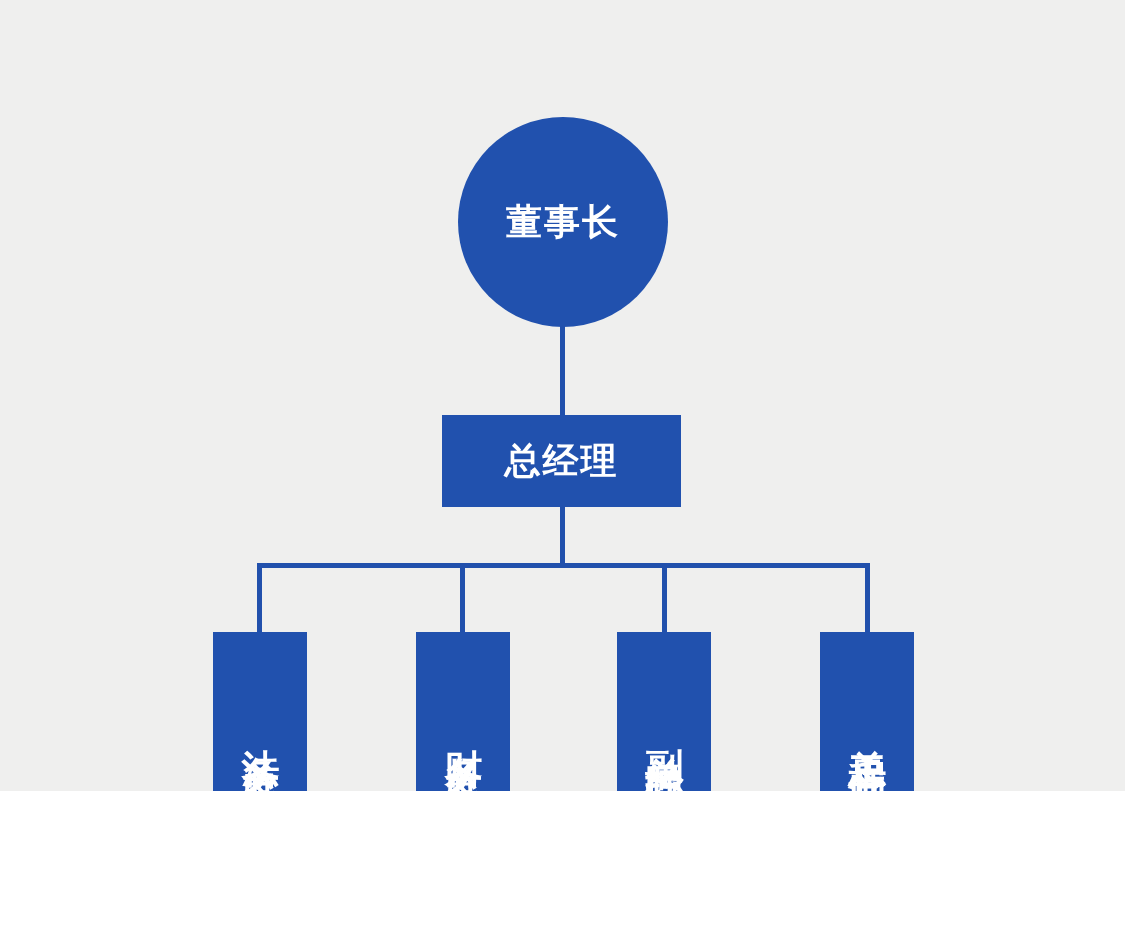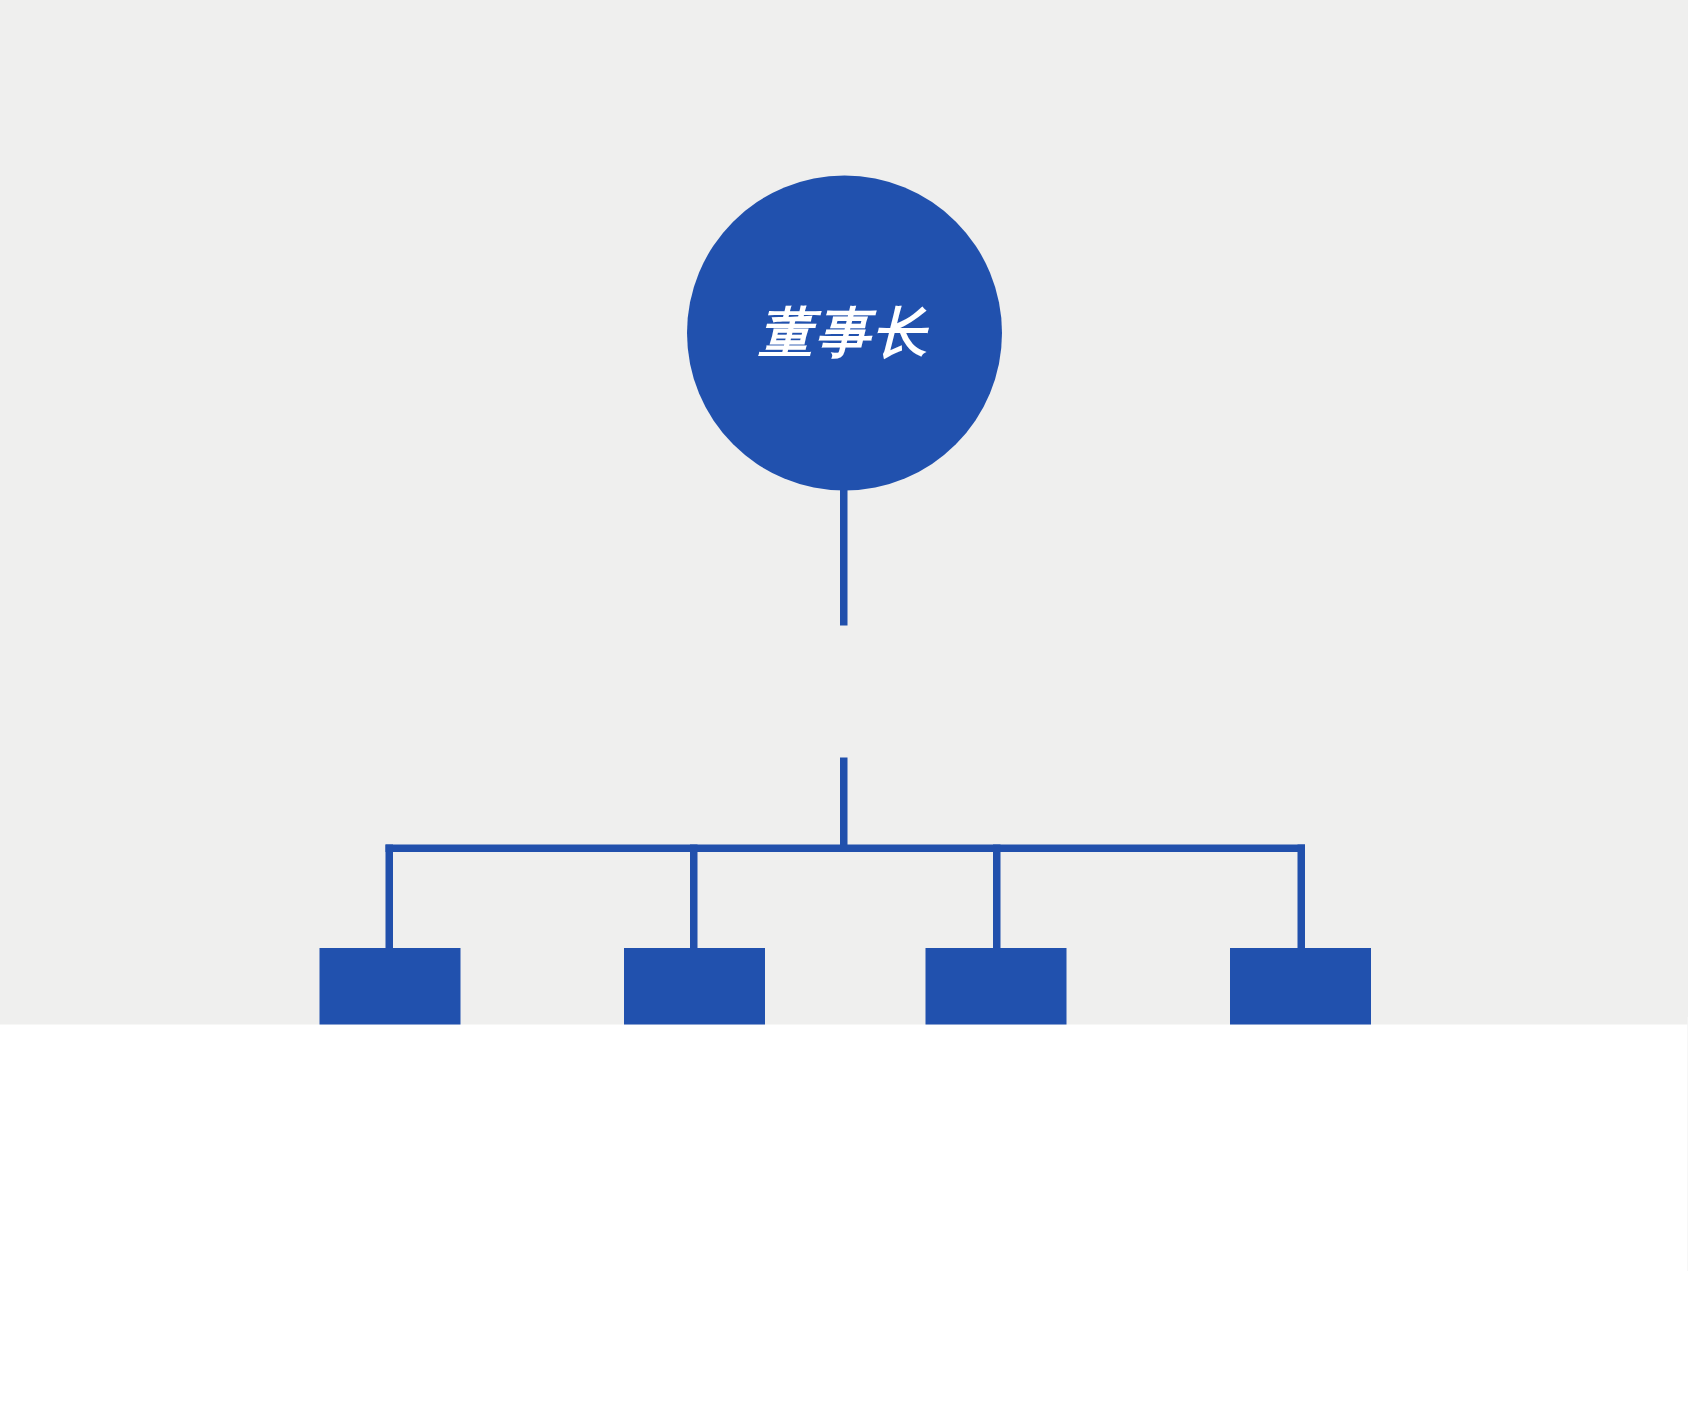--- a/index.html
+++ b/index.html
@@ -8,24 +8,23 @@
     --connector: #2150AC;
     --text: #FFFFFF;
   }
   * { margin: 0; padding: 0; box-sizing: border-box; }
   html, body {
     width: 1125px; height: 937px;
     font-family: "Liberation Sans", "DejaVu Sans", sans-serif;
   }
   .canvas {
     position: relative;
-    width: 1125px; height: 683px;
+    width: 1125px; height: 791px;
     background: var(--bg);
     overflow: hidden;
-    font-style: italic;
   }
   .node {
     position: absolute;
     background: var(--accent);
     color: var(--text);
     display: flex;
     align-items: center;
     justify-content: center;
     font-weight: bold;
   }
@@ -82,20 +81,23 @@
   <div class="connector bus"></div>
   <div class="connector drop d1"></div>
   <div class="connector drop d2"></div>
   <div class="connector drop d3"></div>
   <div class="connector drop d4"></div>
 
   <div class="node node-circle">
     <span>董事长</span>
   </div>
 
+  <div class="node node-rect">
+    <span>总经理</span>
+  </div>
 
   <div class="node node-vert pos-1">
     <span class="vlabel">法务总监</span>
   </div>
 
   <div class="node node-vert pos-2">
     <span class="vlabel">财务总监</span>
   </div>
 
   <div class="node node-vert pos-3">

